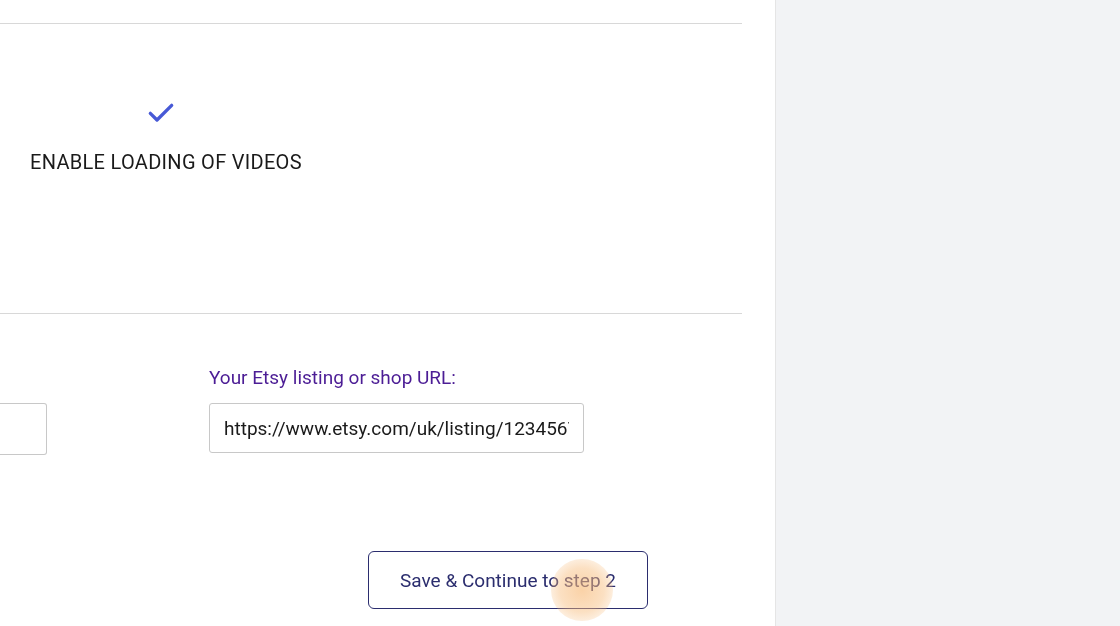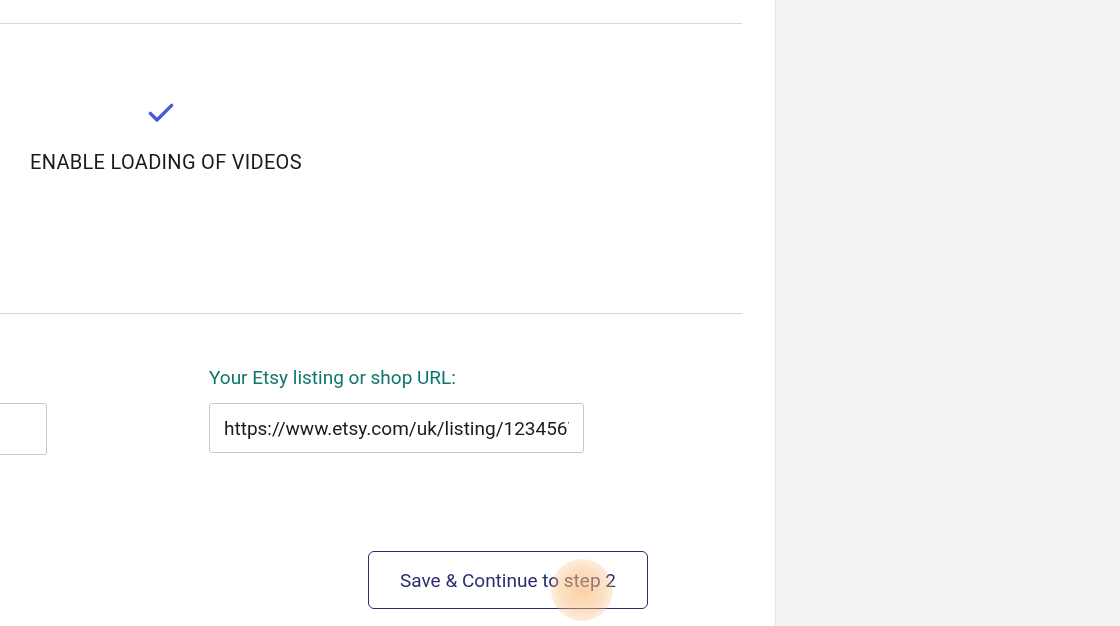--- a/index.html
+++ b/index.html
@@ -74,21 +74,21 @@
       height: 1px;
       background: #d8d8d8;
     }
     .url-section {
       position: absolute;
       left: 209px;
       top: 350px;
     }
     .url-label {
       font-size: 19px;
-      color: #0f766e;
+      color: #4c1d95;
       font-weight: 400;
       margin-bottom: 14px;
     }
     .url-input {
       width: 375px;
       height: 50px;
       padding: 0 14px;
       font-size: 19px;
       color: #1a1a1a;
       border: 1px solid #c8c8c8;

